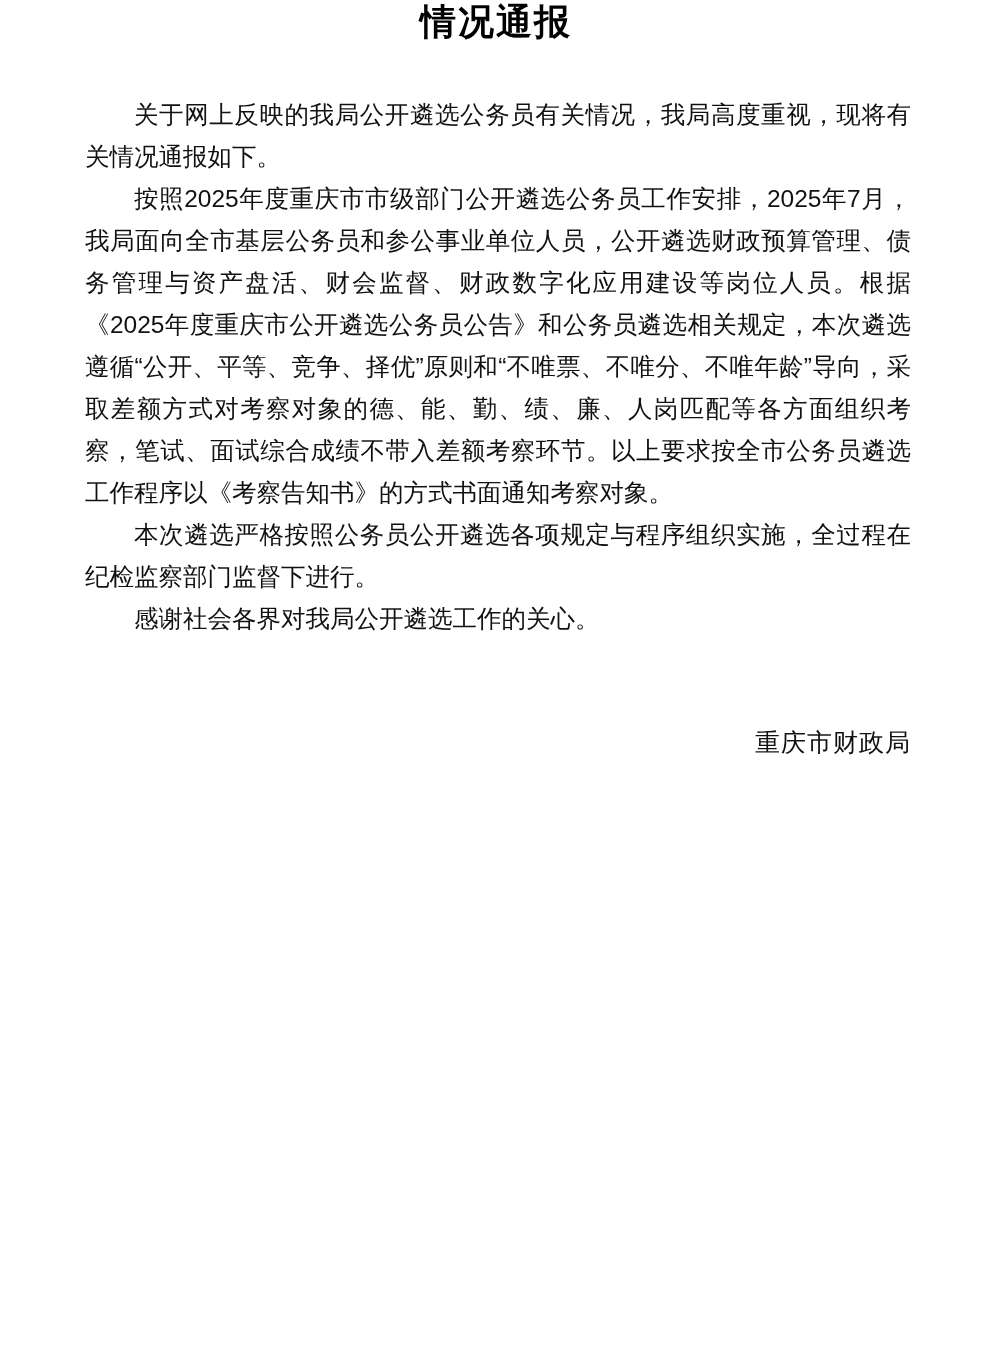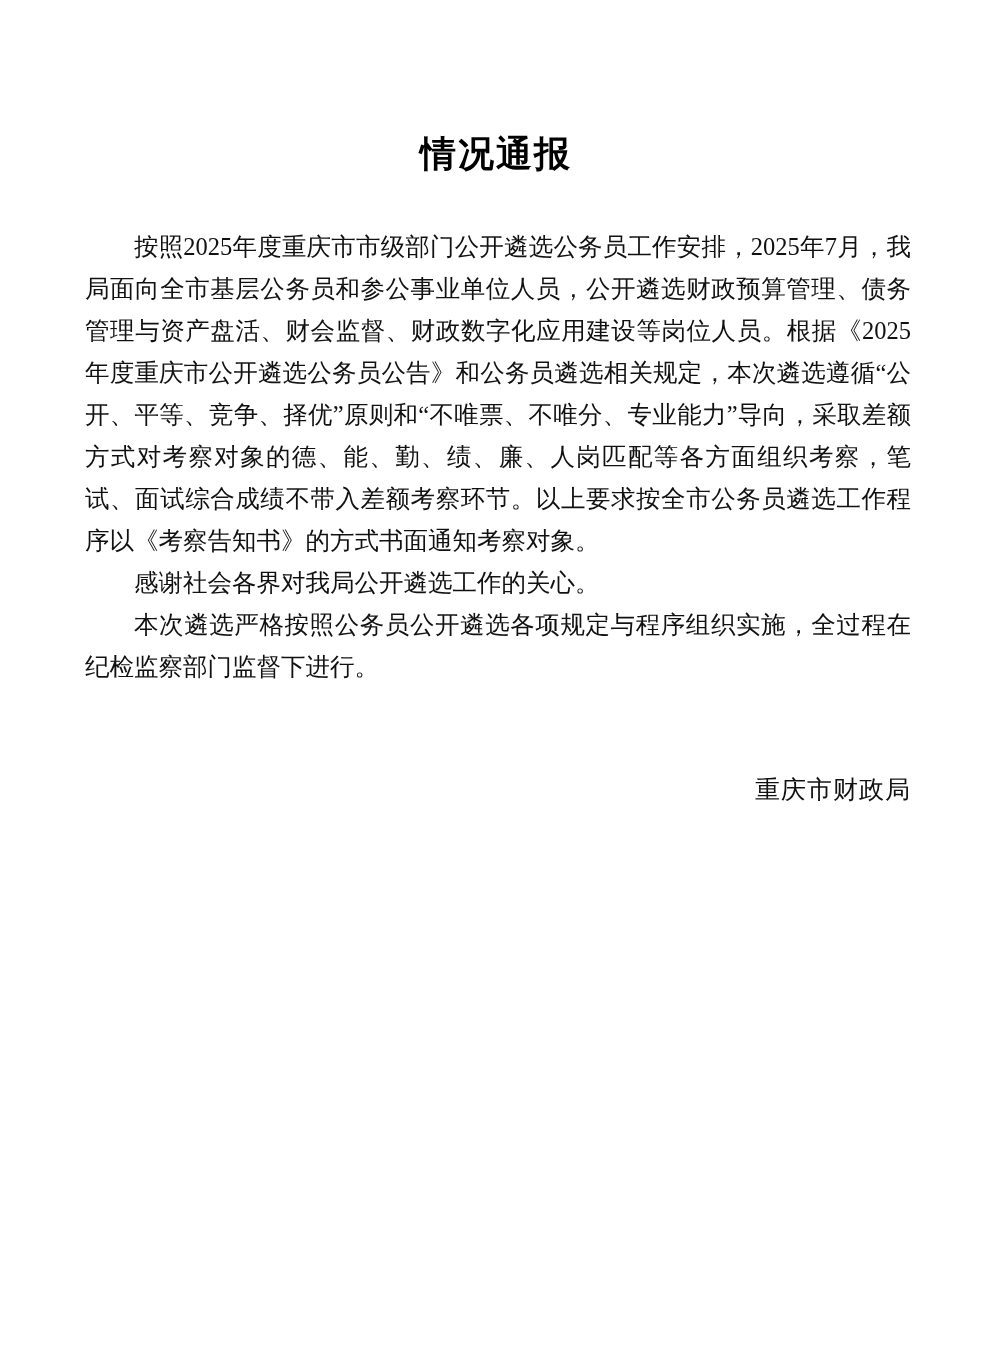--- a/index.html
+++ b/index.html
@@ -7,23 +7,22 @@
       margin: 0;
       padding: 0;
       background: #ffffff;
     }
     .page {
       position: relative;
       width: 992px;
       height: 1108px;
       margin: 0 auto;
       background: #ffffff;
-      padding-top: 132px;
       overflow: hidden;
-      font-family: Liberation Serif, serif;
+      font-family: Liberation Sans, sans-serif;
       color: #111111;
     }
     .doc-title {
       margin: 0;
       text-align: center;
       font-size: 36px;
       line-height: 44px;
       font-weight: 700;
       letter-spacing: 2px;
       color: #000000;
@@ -51,22 +50,23 @@
     }
   </style>
 </head>
 <body>
 
 <div class="page">
 
   <h1 class="doc-title">情况通报</h1>
 
   <div class="doc-body">
-    <p>按照2025年度重庆市市级部门公开遴选公务员工作安排，2025年7月，我局面向全市基层公务员和参公事业单位人员，公开遴选财政预算管理、债务管理与资产盘活、财会监督、财政数字化应用建设等岗位人员。根据《2025年度重庆市公开遴选公务员公告》和公务员遴选相关规定，本次遴选遵循“公开、平等、竞争、择优”原则和“不唯票、不唯分、专业能力”导向，采取差额方式对考察对象的德、能、勤、绩、廉、人岗匹配等各方面组织考察，笔试、面试综合成绩不带入差额考察环节。以上要求按全市公务员遴选工作程序以《考察告知书》的方式书面通知考察对象。</p>
+    <p>关于网上反映的我局公开遴选公务员有关情况，我局高度重视，现将有关情况通报如下。</p>
+    <p>按照2025年度重庆市市级部门公开遴选公务员工作安排，2025年7月，我局面向全市基层公务员和参公事业单位人员，公开遴选财政预算管理、债务管理与资产盘活、财会监督、财政数字化应用建设等岗位人员。根据《2025年度重庆市公开遴选公务员公告》和公务员遴选相关规定，本次遴选遵循“公开、平等、竞争、择优”原则和“不唯票、不唯分、不唯年龄”导向，采取差额方式对考察对象的德、能、勤、绩、廉、人岗匹配等各方面组织考察，笔试、面试综合成绩不带入差额考察环节。以上要求按全市公务员遴选工作程序以《考察告知书》的方式书面通知考察对象。</p>
+    <p>本次遴选严格按照公务员公开遴选各项规定与程序组织实施，全过程在纪检监察部门监督下进行。</p>
     <p>感谢社会各界对我局公开遴选工作的关心。</p>
-    <p>本次遴选严格按照公务员公开遴选各项规定与程序组织实施，全过程在纪检监察部门监督下进行。</p>
   </div>
 
   <div class="doc-signature">
     <div class="sig-org">重庆市财政局</div>
   </div>
 
 </div>
 
 </body></html>

